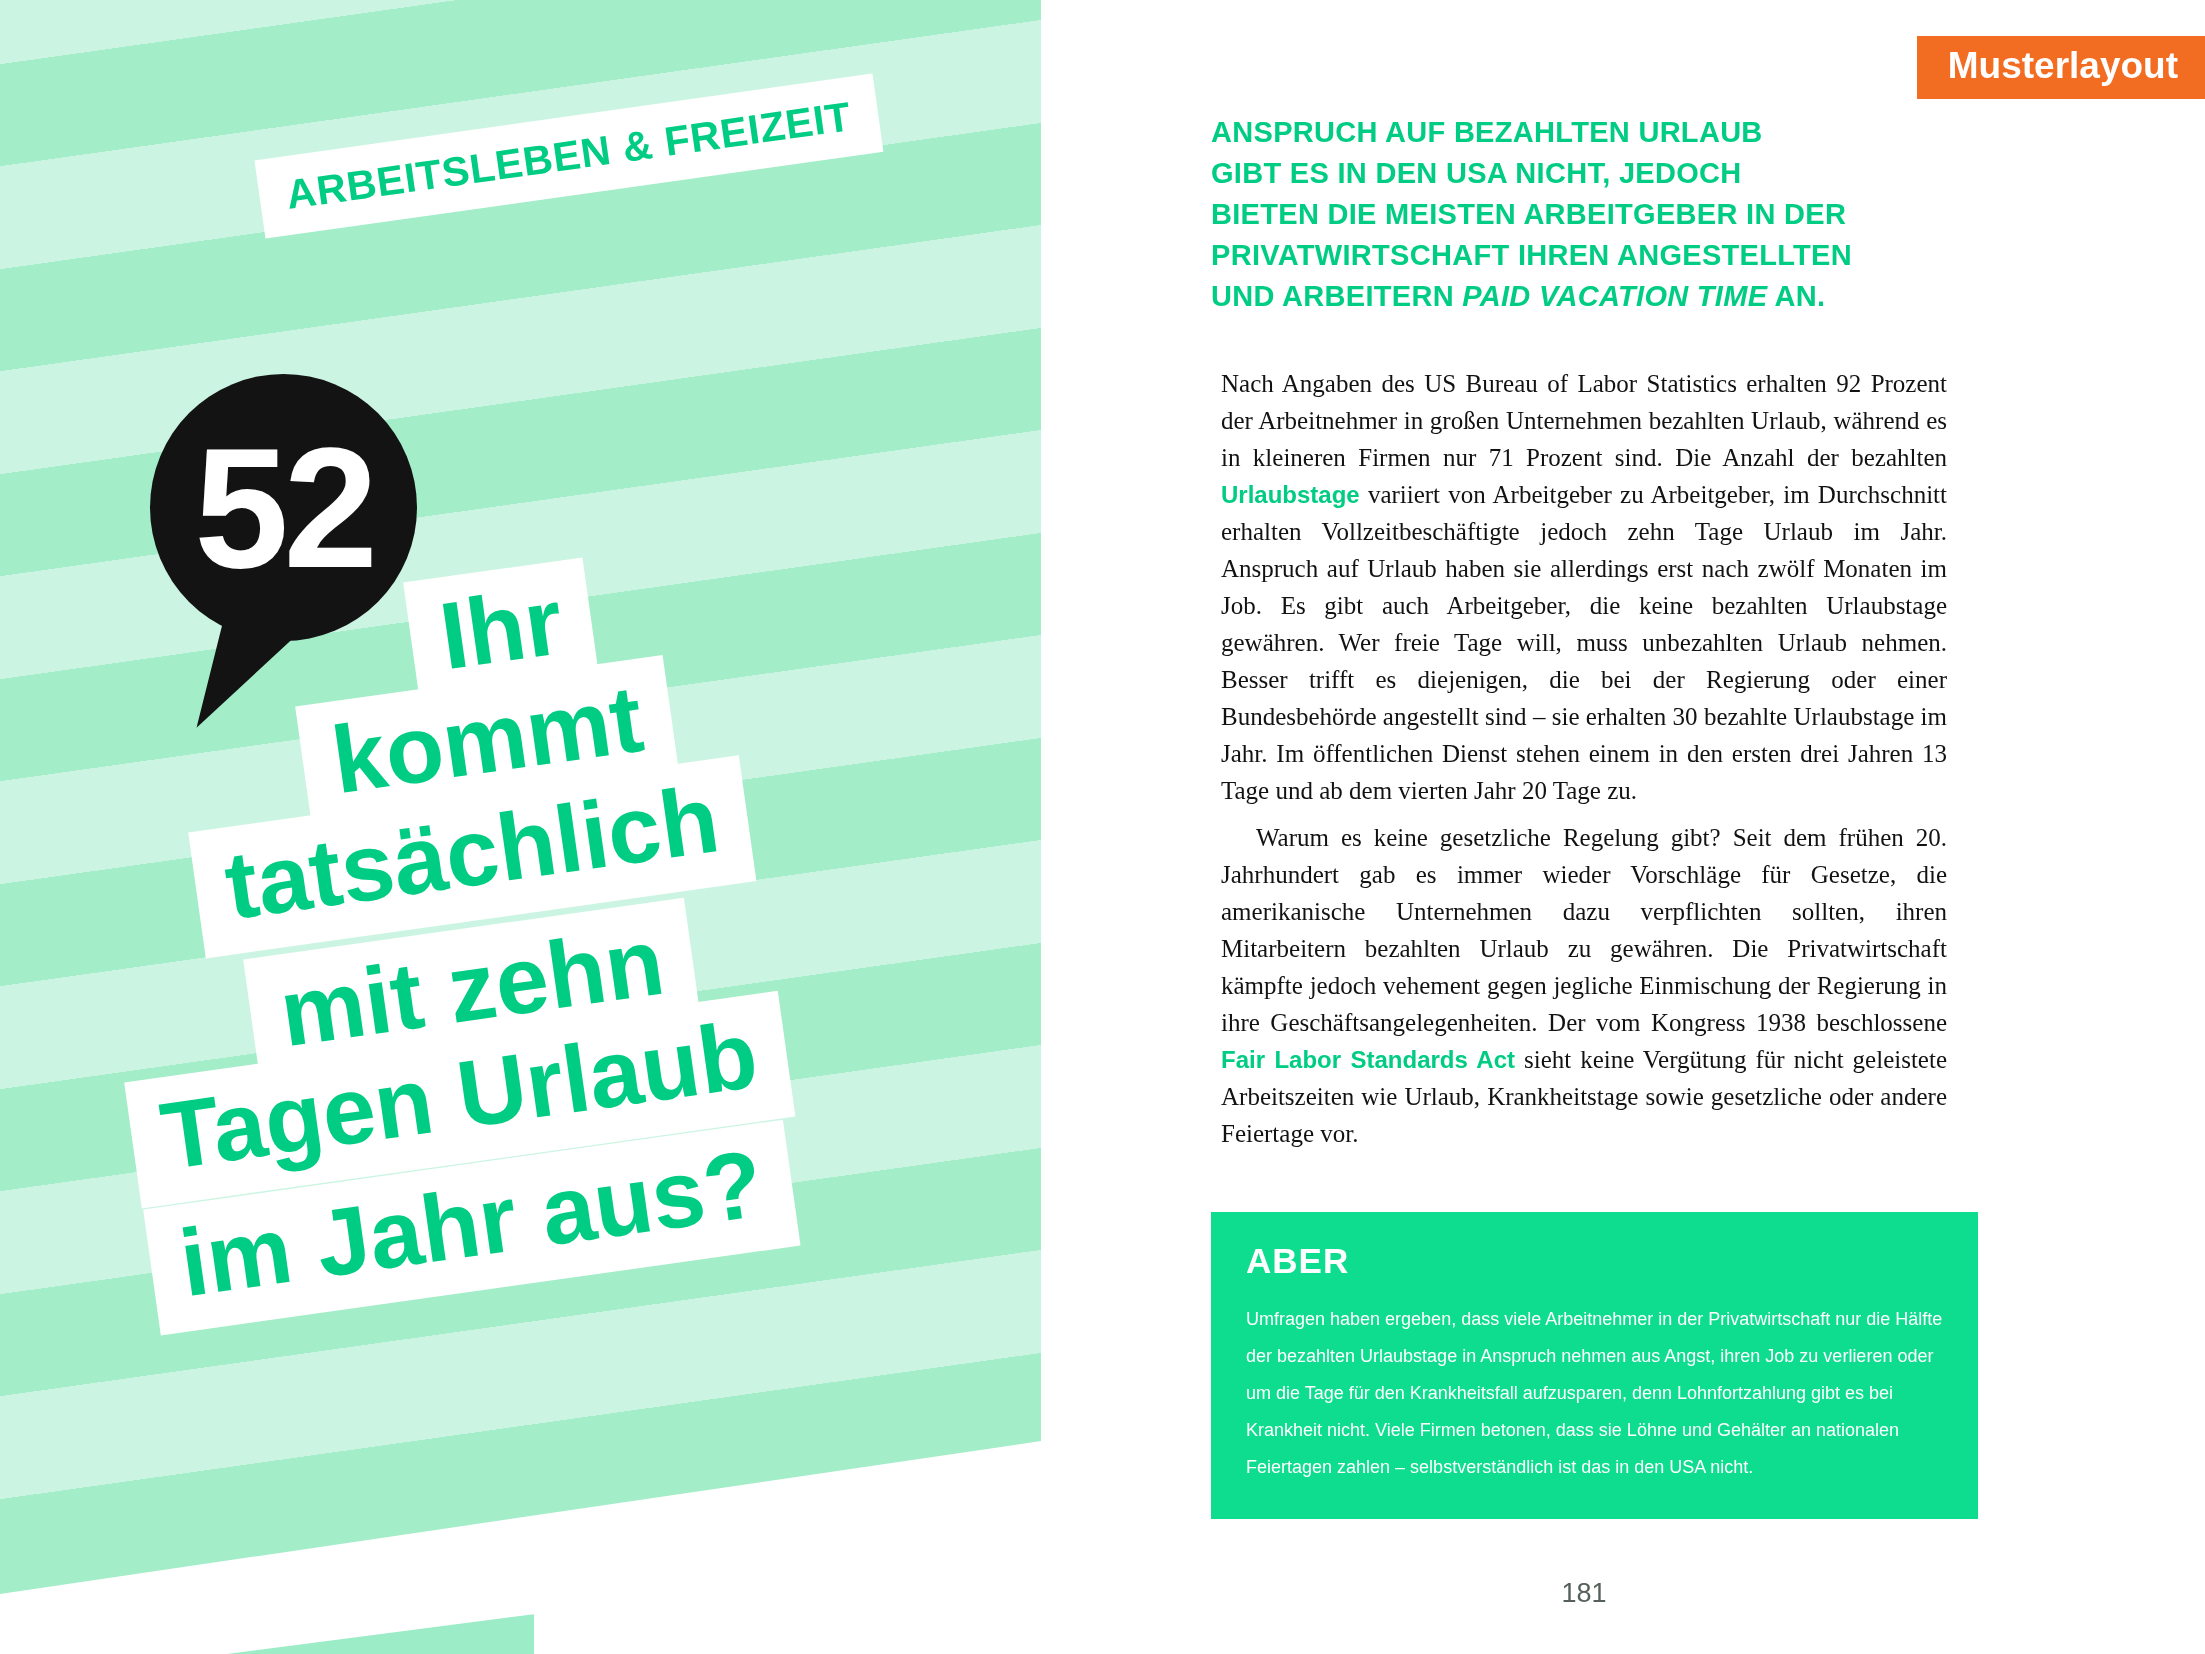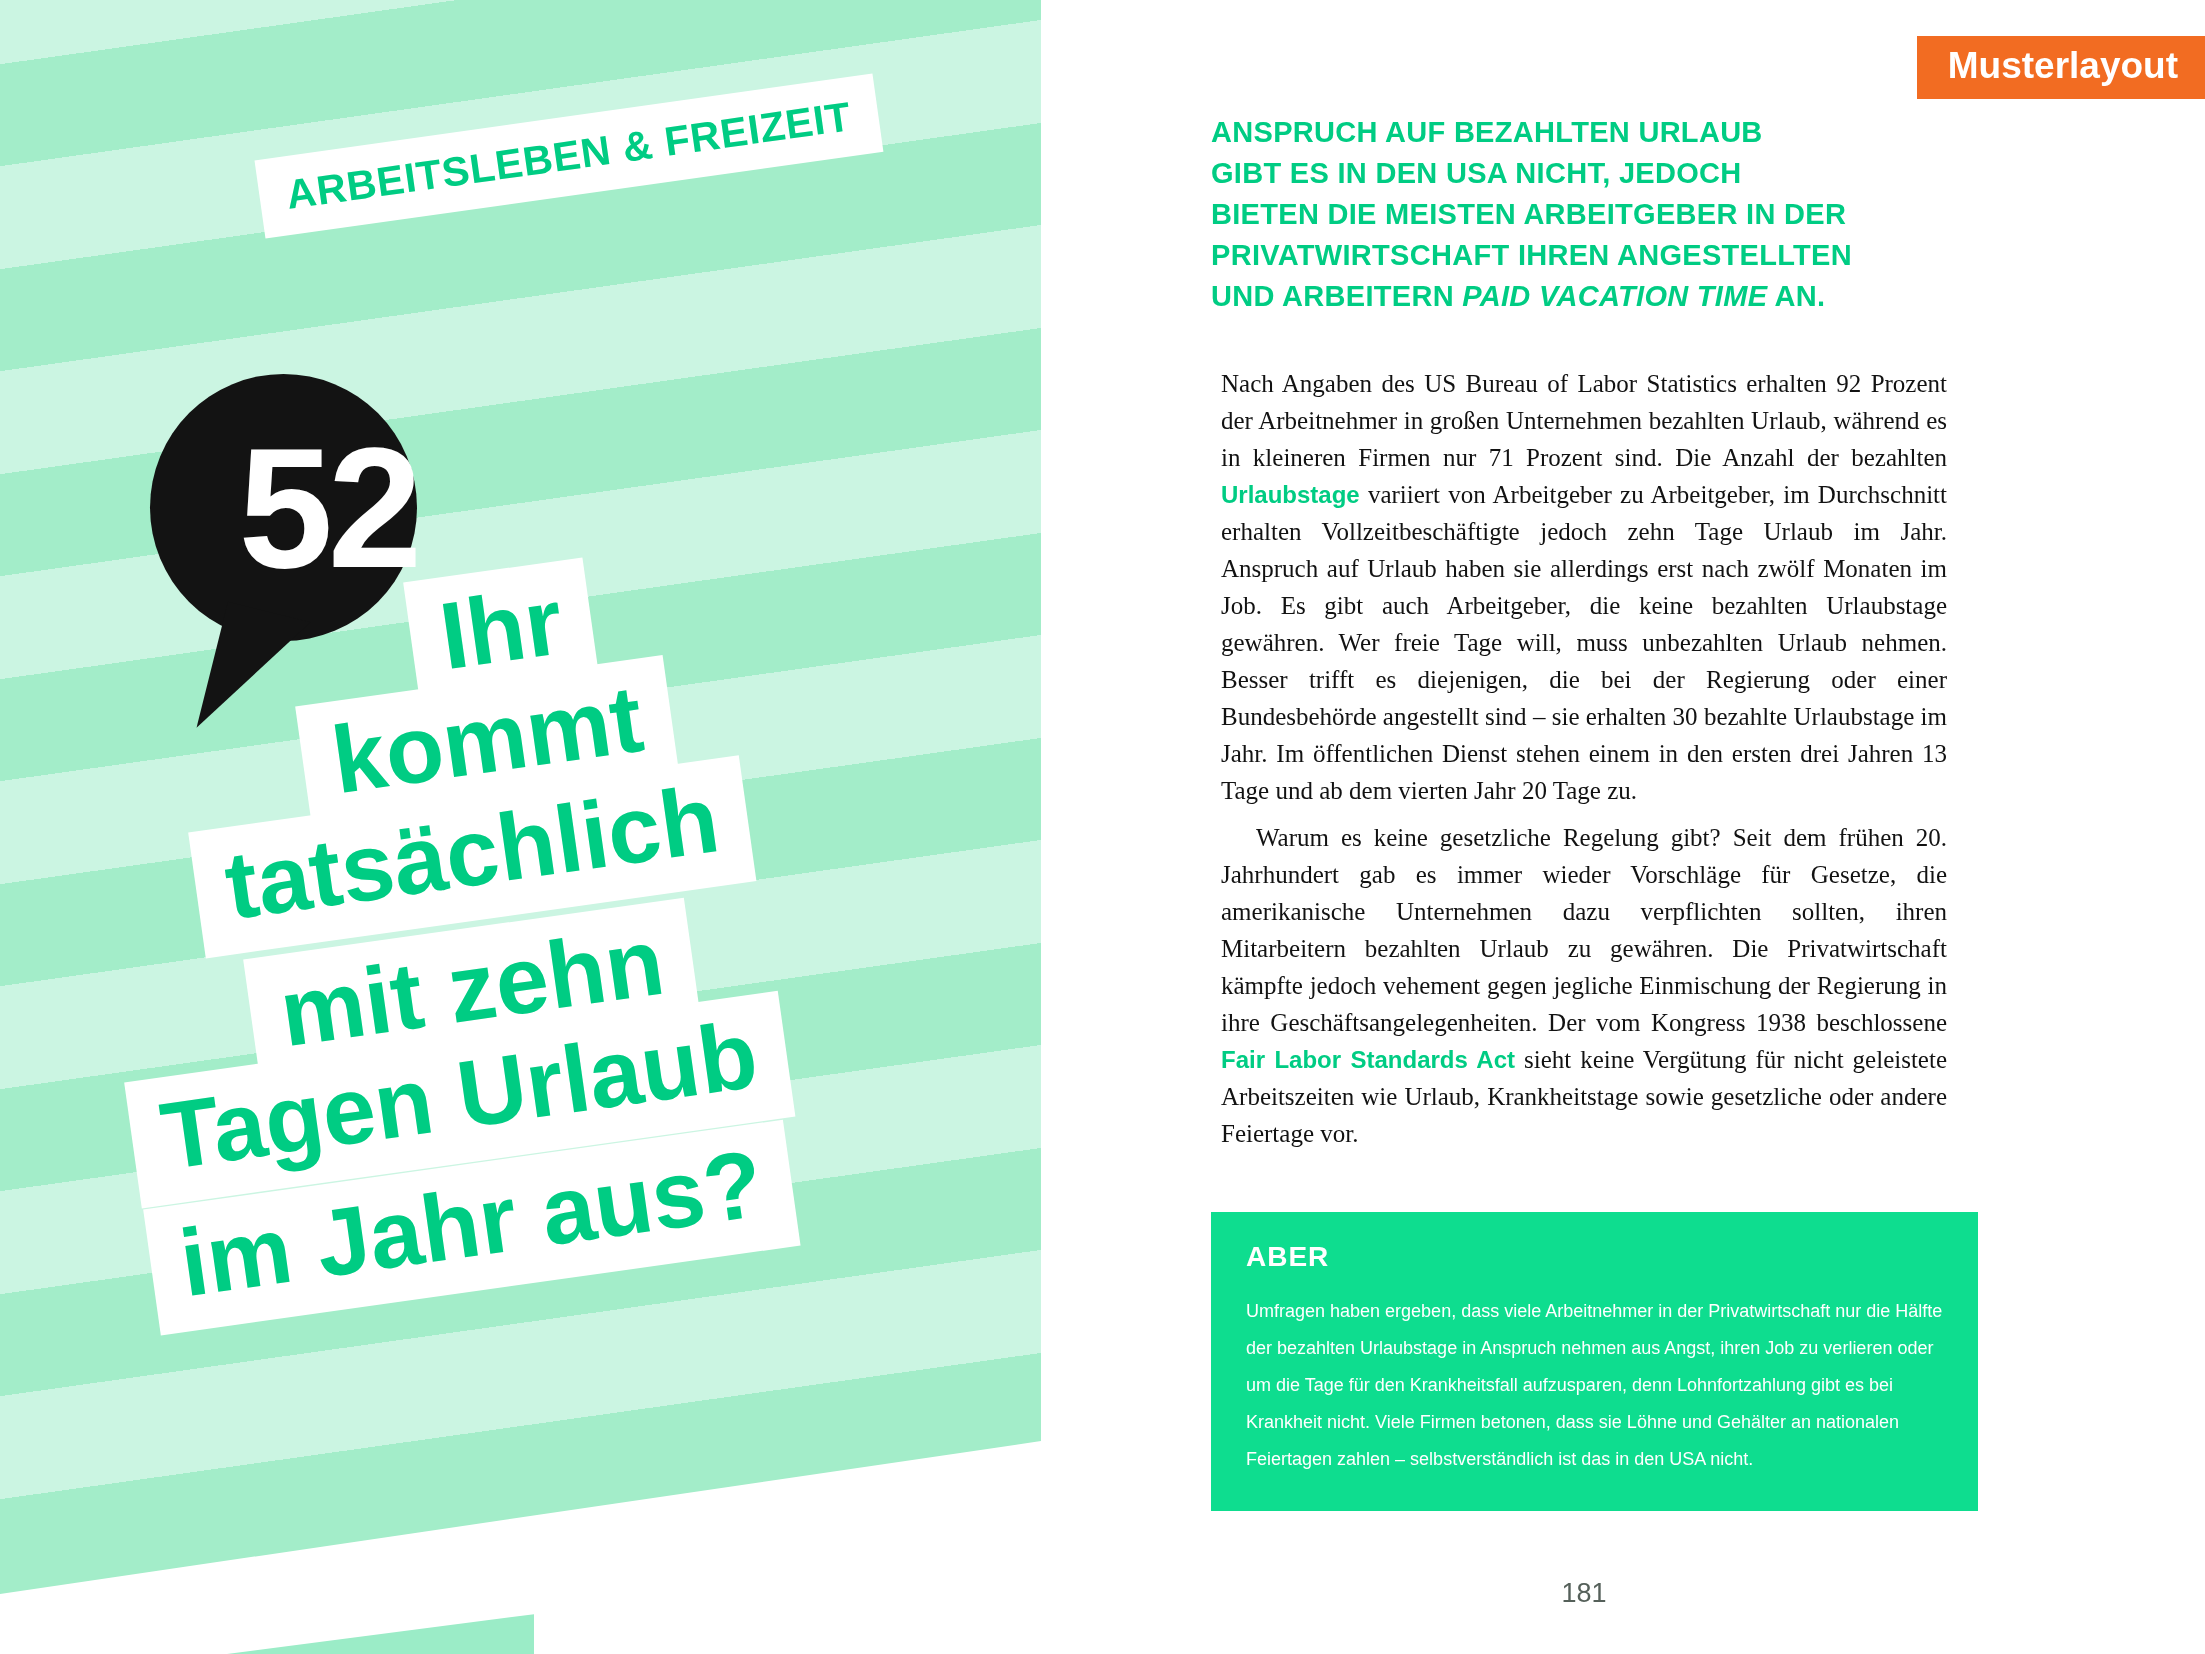--- a/index.html
+++ b/index.html
@@ -44,21 +44,21 @@
     position:absolute;left:260px;top:160px;
     background:#ffffff;color:var(--green);
     font-weight:bold;font-size:41px;letter-spacing:0.7px;
     padding:16px 27px;transform:rotate(-8deg);transform-origin:left center;
     white-space:nowrap;
   }
   .bubble{
     position:absolute;left:150px;top:374px;width:267px;height:267px;
     background:#131313;border-radius:50%;
     color:#ffffff;font-weight:bold;font-size:170px;letter-spacing:-5.3px;
-    display:flex;align-items:center;justify-content:flex-end;
+    display:flex;align-items:center;justify-content:center;
   }
   .bubble::after{
     content:"";position:absolute;left:61px;bottom:-99px;
     width:0;height:0;
     border-top:130px solid #131313;
     border-right:85px solid transparent;
     transform:rotate(14deg);
   }
   .hl{
     position:absolute;background:#ffffff;color:var(--green);
@@ -93,21 +93,21 @@
   .body-text p.indent{text-indent:35px;}
   .keyword{
     font-family:"Liberation Sans", sans-serif;
     font-weight:bold;color:var(--green);font-size:24px;
   }
   .aber-box{
     margin-top:60px;width:767px;box-sizing:border-box;
     background:var(--box-green);color:#ffffff;
     padding:29px 35px 33px;
   }
-  .aber-title{font-weight:bold;font-size:28px;letter-spacing:1px;margin-bottom:20px;}
+  .aber-title{font-weight:bold;font-size:35px;letter-spacing:1px;margin-bottom:20px;}
   .aber-text{font-size:18px;line-height:37px;}
   .page-number{
     position:absolute;left:1211px;top:1546px;width:746px;
     text-align:center;font-size:27px;color:#55605a;margin-top:32px;
   }
 </style>
 </head>
 <body>
 
 <div class="spread">

